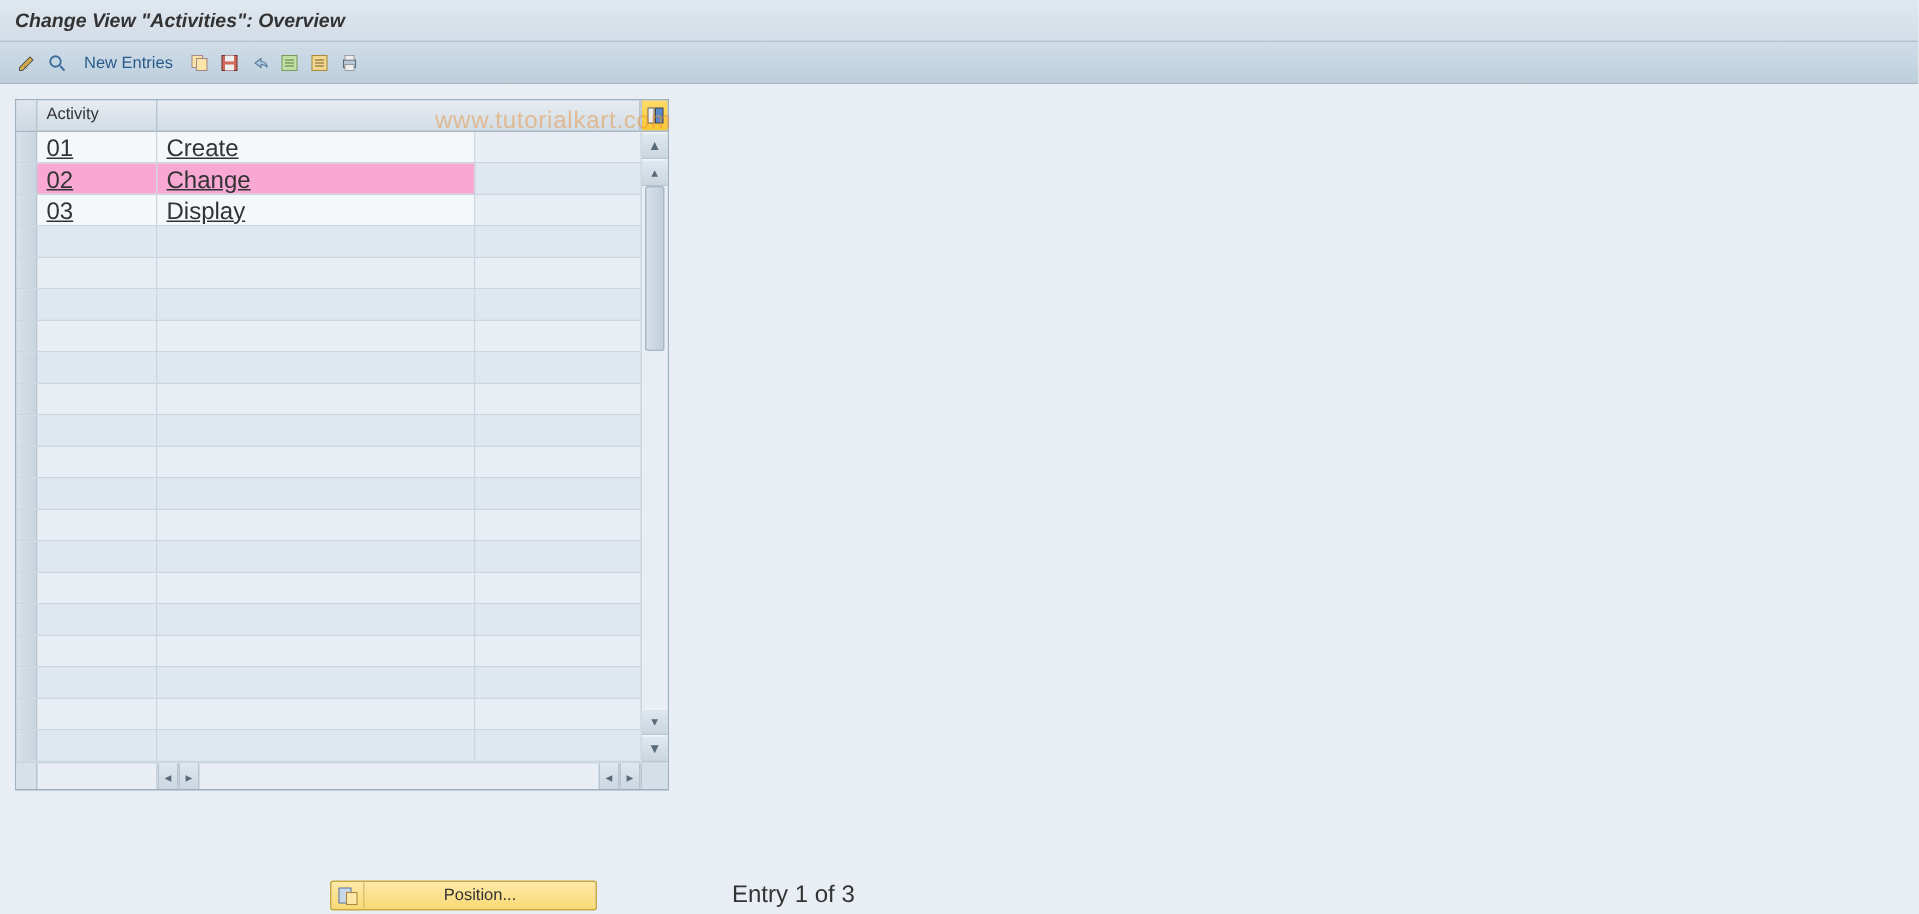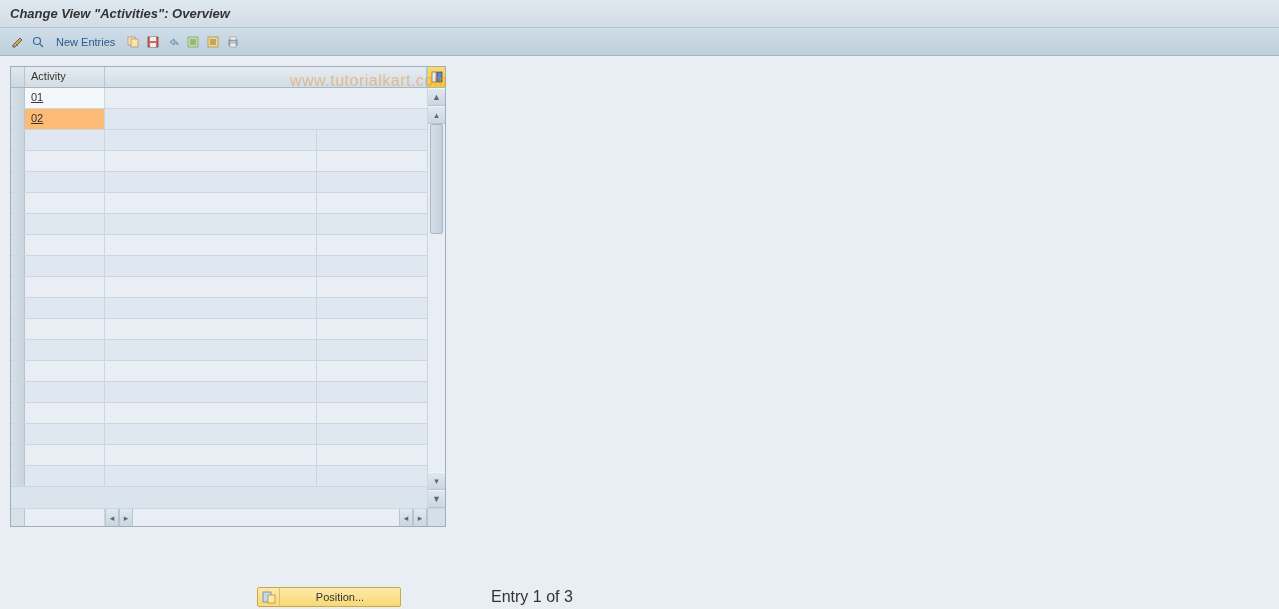--- a/index.html
+++ b/index.html
@@ -116,31 +116,31 @@
     }
     .data-row.alt { background: #dfe8f0; }
     .row-selector {
       width: 14px;
       background: linear-gradient(to right, #d8e0e8 0%, #c9d5df 100%);
       border-right: 1px solid #b8c5d0;
       cursor: pointer;
     }
     .cell-activity, .cell-name {
       padding: 3px 6px;
-      font-size: 11px;
+      font-size: 16px;
       color: #333;
       border-right: 1px solid #cbd6df;
       background: #f5f8fb;
       text-decoration: underline;
     }
     .cell-activity { width: 80px; }
     .cell-name { width: 212px; }
     .cell-spacer { flex: 1; background: #e8eef4; }
     .data-row.alt .cell-activity,
-    .data-row.alt .cell-name { background: #fdba74; }
+    .data-row.alt .cell-name { background: #f9a8d4; }
     .data-row.alt .cell-spacer { background: #dfe8f0; }
     .empty-row .cell-activity,
     .empty-row .cell-name { background: #e8eef4; }
     .empty-row.alt .cell-activity,
     .empty-row.alt .cell-name { background: #dfe8f0; }
     .settings-corner {
       width: 18px;
       height: 21px;
       background: linear-gradient(to bottom, #fdda6a 0%, #f9c832 100%);
       border-left: 1px solid #b8c5d0;
@@ -222,25 +222,24 @@
       align-items: center;
       gap: 90px;
     }
     .position-btn {
       display: flex;
       align-items: center;
       background: linear-gradient(to bottom, #fde9a8 0%, #f9d976 100%);
       border: 1px solid #c9a942;
       border-radius: 2px;
       height: 20px;
-      width: 144px;
+      width: 178px;
       cursor: pointer;
       font-size: 11px;
       color: #333;
-      margin-left: 37px;
     }
     .position-btn-icon {
       width: 22px;
       height: 100%;
       display: flex;
       align-items: center;
       justify-content: center;
       border-right: 1px solid #d9c270;
     }
     .position-btn-label {
@@ -322,25 +321,33 @@
       <div class="table-main">
         <div class="table-header-row">
           <div class="row-selector-header"></div>
           <div class="col-activity">Activity</div>
           <div class="col-spacer"></div>
         </div>
         <div class="table-body">
           <div class="data-row">
             <div class="row-selector"></div>
             <div class="cell-activity">01</div>
+            <div class="cell-name">Create</div>
             <div class="cell-spacer"></div>
           </div>
           <div class="data-row alt">
             <div class="row-selector"></div>
             <div class="cell-activity">02</div>
+            <div class="cell-name">Change</div>
+            <div class="cell-spacer"></div>
+          </div>
+          <div class="data-row">
+            <div class="row-selector"></div>
+            <div class="cell-activity">03</div>
+            <div class="cell-name">Display</div>
             <div class="cell-spacer"></div>
           </div>
           <div class="data-row alt empty-row">
               <div class="row-selector"></div>
               <div class="cell-activity"></div>
               <div class="cell-name"></div>
               <div class="cell-spacer"></div>
             </div>
           <div class="data-row empty-row">
               <div class="row-selector"></div>

